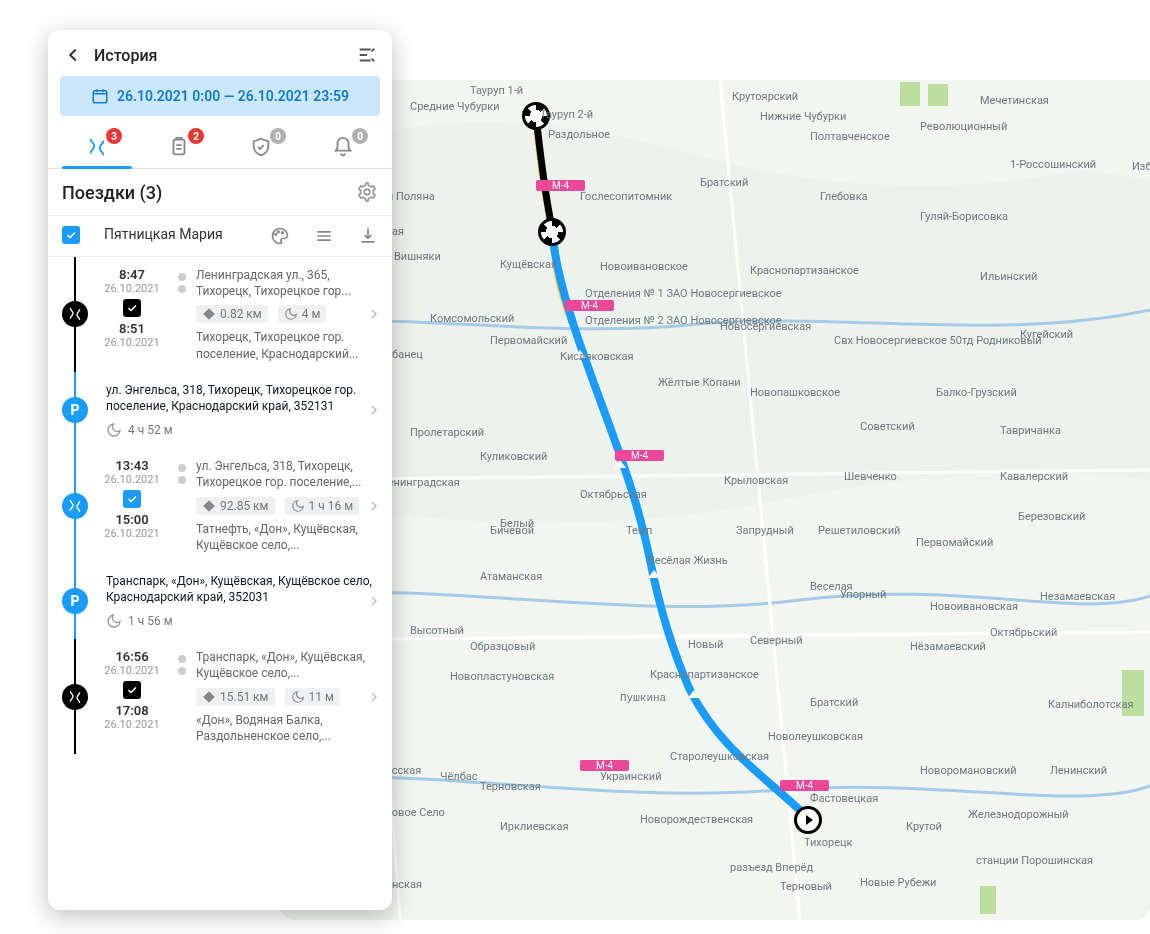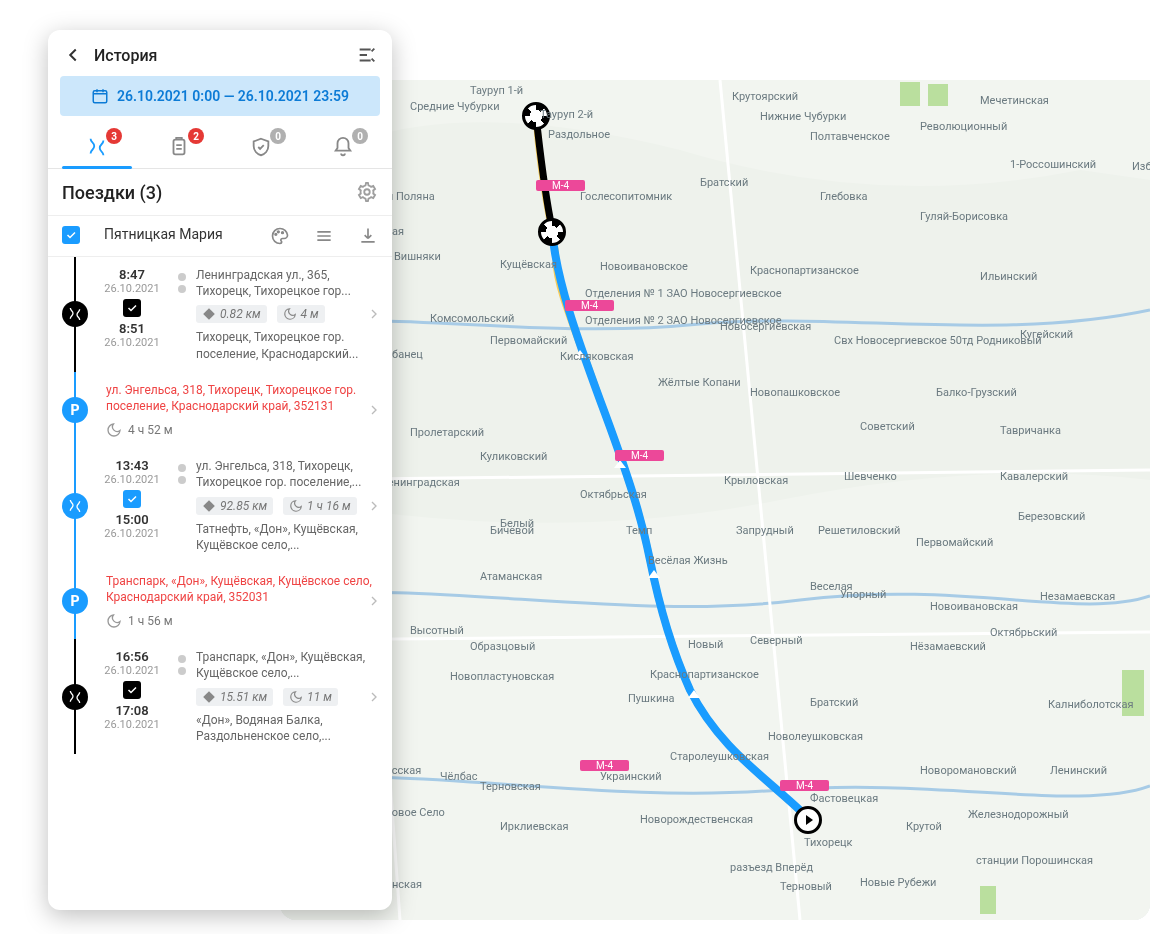--- a/index.html
+++ b/index.html
@@ -120,41 +120,41 @@
   .trip-row { display: flex; gap: 8px; align-items: flex-start; }
   .time-col {
     width: 72px; flex-shrink: 0; text-align: center;
   }
   .time-col .time { font-size: 13px; font-weight: 600; color: #333; }
   .time-col .date { font-size: 11px; color: #999; }
   .dot-col { width: 12px; display: flex; flex-direction: column; align-items: center; padding-top: 4px; }
   .dot { width: 8px; height: 8px; border-radius: 50%; background: #ccc; margin: 2px 0; }
   .info-col { flex: 1; min-width: 0; }
   .addr { font-size: 12px; color: #666; line-height: 1.35; overflow: hidden; display: -webkit-box; -webkit-line-clamp: 2; -webkit-box-orient: vertical; }
-  .metrics { display: flex; gap: 10px; margin: 6px 0; align-items: flex-end; font-style: italic; }
+  .metrics { display: flex; gap: 10px; margin: 6px 0; align-items: flex-end; }
   .metric { display: flex; align-items: center; gap: 4px; font-size: 12px; color: #777; background: #eef0f2; padding: 2px 6px; border-radius: 3px;}
   .metric svg { width: 14px; height: 14px; color: #888; }
   .chk-black {
     width: 18px; height: 18px; border-radius: 3px; background: #000;
     display: flex; align-items: center; justify-content: center;
     margin: 4px auto;
   }
   .chk-black svg { width: 12px; height: 12px; color: #fff; }
   .chk-blue {
     width: 18px; height: 18px; border-radius: 3px; background: #1a9cff;
     display: flex; align-items: center; justify-content: center;
     margin: 4px auto;
   }
   .chk-blue svg { width: 12px; height: 12px; color: #fff; }
   .chevron {
     position: absolute; right: 10px; top: 50%; transform: translateY(-50%);
     width: 16px; height: 16px; color: #bbb;
   }
   .stop-body { padding-left: 10px;}
-  .stop .addr { color: #ef4444; }
+  .stop .addr { color: #0f172a; }
   .duration { display: flex; align-items: center; gap: 6px; font-size: 12px; color: #777; margin-top: 8px;}
   .duration svg { width: 16px; height: 16px; color: #999; }
   
   .map-label {
     position: absolute;
     font-size: 11px; color: #6b7a80;
     white-space: nowrap;
     pointer-events: none;
   }
   .map-road-label {
@@ -284,21 +284,21 @@
     <div class="map-label" style="left: 32px; top: 540px;">Крыловская</div>
     <div class="map-label" style="left: 130px; top: 544px;">Высотный</div>
     <div class="map-label" style="left: 190px; top: 560px;">Образцовый</div>
     <div class="map-label" style="left: 408px; top: 558px;">Новый</div>
     <div class="map-label" style="left: 470px; top: 554px;">Северный</div>
     <div class="map-label" style="left: 560px; top: 508px;">Упорный</div>
     <div class="map-label" style="left: 630px; top: 560px;">Нёзамаевский</div>
     <div class="map-label" style="left: 710px; top: 546px;">Октябрьский</div>
     <div class="map-label" style="left: 170px; top: 590px;">Новопластуновская</div>
     <div class="map-label" style="left: 370px; top: 588px;">Краснопартизанское</div>
-    <div class="map-label" style="left: 348px; top: 612px;">Пушкина</div>
+    <div class="map-label" style="left: 340px; top: 612px; font-family: Liberation Mono, monospace;">Пушкина</div>
     <div class="map-label" style="left: 530px; top: 616px;">Братский</div>
     <div class="map-label" style="left: 768px; top: 618px;">Калниболотская</div>
     <div class="map-label" style="left: 30px; top: 640px;">Коржи</div>
     <div class="map-label" style="left: 200px; top: 700px;">Терновская</div>
     <div class="map-label" style="left: 104px; top: 726px;">Новое Село</div>
     <div class="map-label" style="left: 220px; top: 740px;">Ирклиевская</div>
     <div class="map-label" style="left: 80px; top: 684px;">Чёлбасская</div>
     <div class="map-label" style="left: 160px; top: 690px;">Чёлбас</div>
     <div class="map-label" style="left: 390px; top: 670px;">Старолеушковская</div>
     <div class="map-label" style="left: 488px; top: 650px;">Новолеушковская</div>

